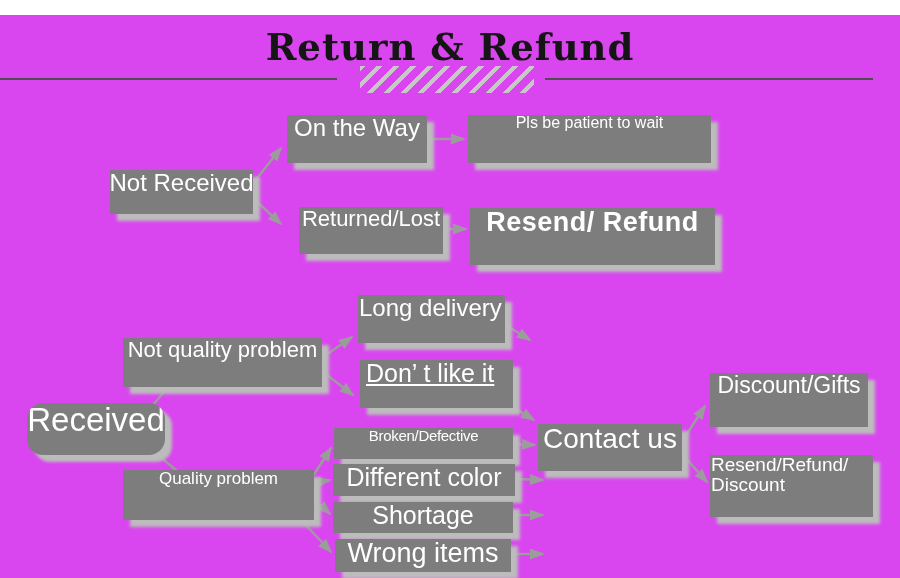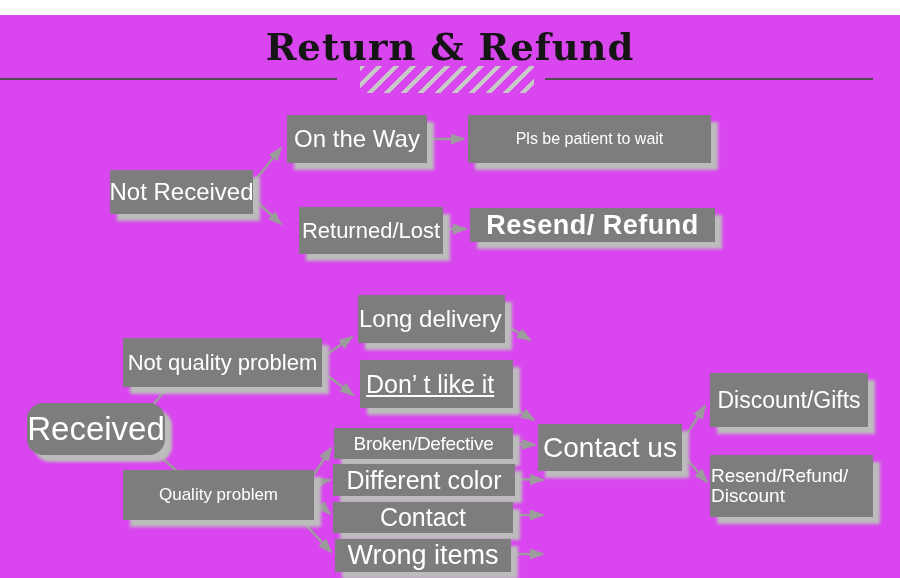--- a/index.html
+++ b/index.html
@@ -38,21 +38,21 @@
       135deg,
       #c8c8c8 0px, #c8c8c8 4px,
       transparent 4px, transparent 12px
     );
   }
   .node {
     position: absolute;
     background: #7d7d7d;
     color: #ffffff;
     display: flex;
-    align-items: center;
+    align-items: flex-start;
     justify-content: center;
     box-shadow: 7px 7px 3px #bcbcbc;
     white-space: nowrap;
     overflow: hidden;
     line-height: 1.05;
   }
   .node.align-left { justify-content: flex-start; }
   .node .two-line span { display: block; white-space: nowrap; }
   #connectors {
     position: absolute;
@@ -111,47 +111,47 @@
   </div>
   <div class="node" style="left:287px; top:100px; width:140px; height:48px; font-size:24px;">
     <span>On the Way</span>
   </div>
   <div class="node" style="left:468px; top:100px; width:243px; height:48px; font-size:16px;">
     <span>Pls be patient to wait</span>
   </div>
   <div class="node" style="left:299px; top:192px; width:144px; height:47px; font-size:22px;">
     <span>Returned/Lost</span>
   </div>
-  <div class="node" style="left:470px; top:193px; width:245px; height:34px; font-size:27px; font-weight:bold; letter-spacing:0.5px;">
+  <div class="node" style="left:470px; top:193px; width:245px; height:57px; font-size:27px; font-weight:bold; letter-spacing:0.5px;">
     <span>Resend/ Refund</span>
   </div>
 
   <div class="node" style="left:27px; top:388px; width:138px; height:52px; font-size:33px;border-radius:16px;">
     <span>Received</span>
   </div>
   <div class="node" style="left:123px; top:323px; width:199px; height:49px; font-size:22px;">
     <span>Not quality problem</span>
   </div>
   <div class="node" style="left:123px; top:455px; width:191px; height:50px; font-size:17px;">
     <span>Quality problem</span>
   </div>
   <div class="node align-left" style="left:358px; top:280px; width:146px; height:48px; font-size:24px; padding-left:1px;">
     <span>Long delivery</span>
   </div>
   <div class="node align-left" style="left:360px; top:345px; width:147px; height:48px; font-size:25px; padding-left:6px;text-decoration:underline;">
     <span>Don’ t like it</span>
   </div>
-  <div class="node" style="left:334px; top:413px; width:179px; height:31px; font-size:19px; letter-spacing:-0.3px;">
+  <div class="node" style="left:334px; top:413px; width:179px; height:31px; font-size:15px; letter-spacing:-0.3px;">
     <span>Broken/Defective</span>
   </div>
   <div class="node" style="left:333px; top:449px; width:182px; height:32px; font-size:25px;">
     <span>Different color</span>
   </div>
   <div class="node" style="left:333px; top:487px; width:180px; height:31px; font-size:25px;">
-    <span>Contact</span>
+    <span>Shortage</span>
   </div>
   <div class="node" style="left:335px; top:524px; width:176px; height:33px; font-size:27px;">
     <span>Wrong items</span>
   </div>
   <div class="node" style="left:538px; top:409px; width:144px; height:47px; font-size:28px;">
     <span>Contact us</span>
   </div>
   <div class="node" style="left:710px; top:358px; width:158px; height:54px; font-size:23px;">
     <span>Discount/Gifts</span>
   </div>

